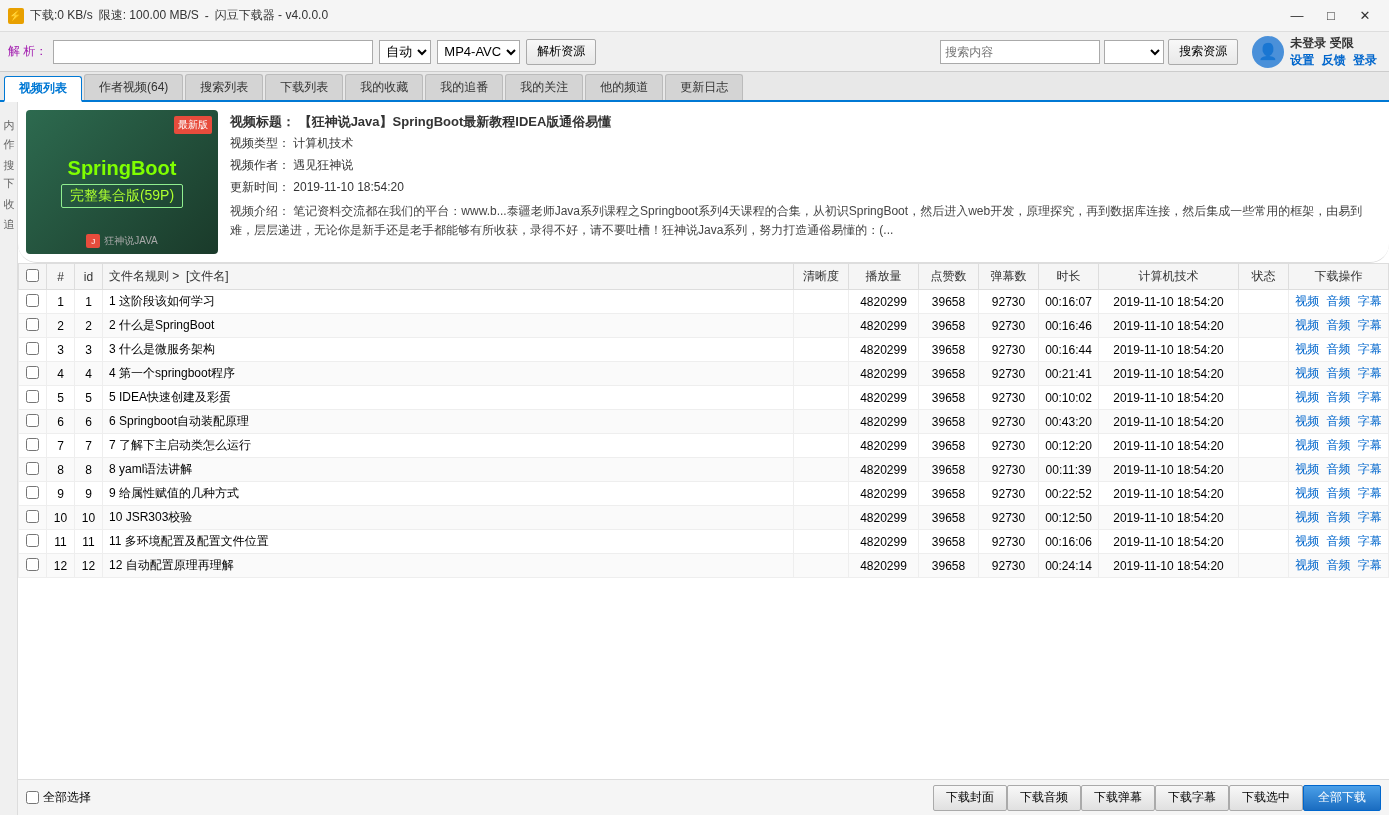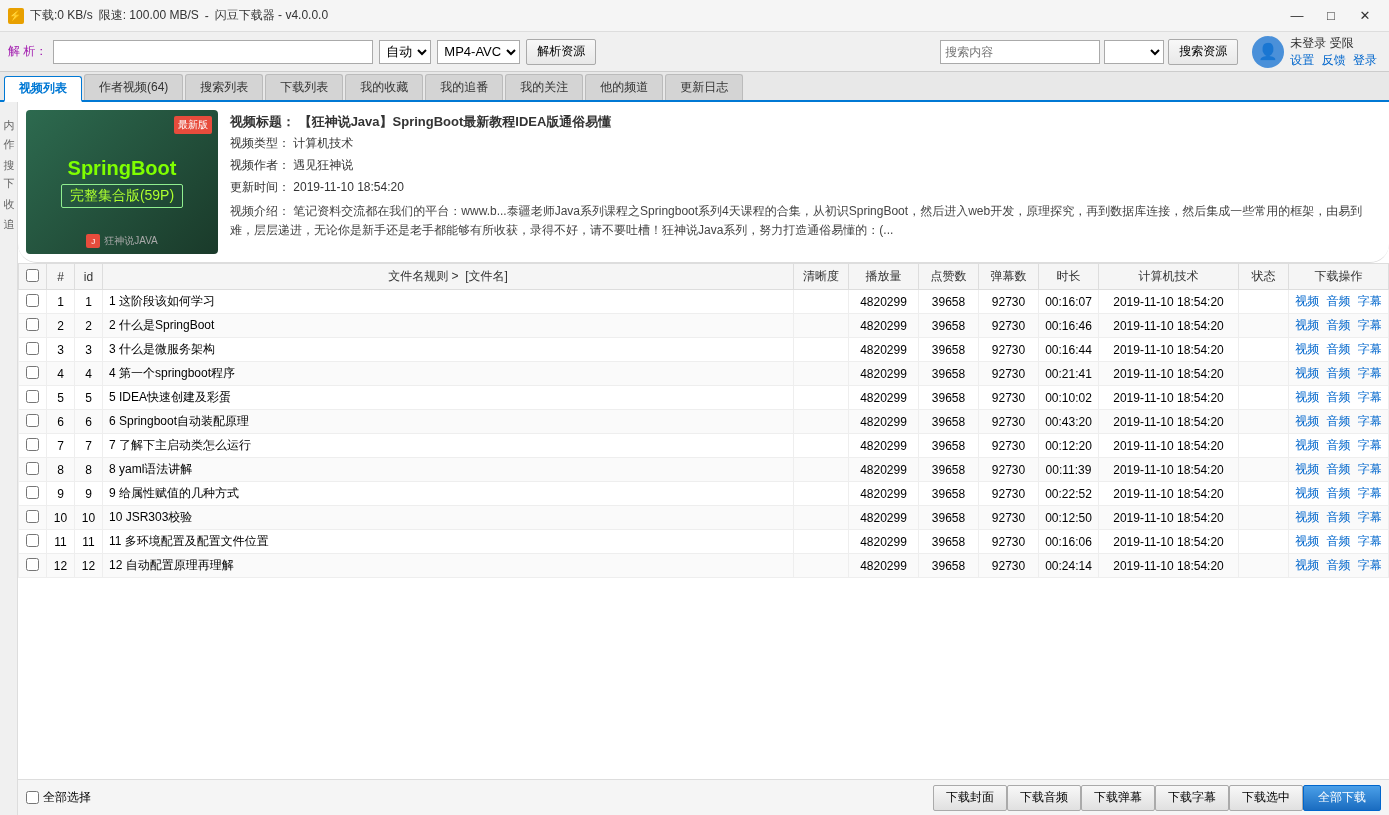--- a/index.html
+++ b/index.html
@@ -103,21 +103,21 @@
       gap: 6px;
       margin-left: 8px;
     }
     .user-avatar {
       width: 32px; height: 32px;
       border-radius: 50%;
       background: #4a90d9;
       display: flex; align-items: center; justify-content: center;
       color: white; font-size: 16px;
     }
-    .user-links { font-size: 12px; color: #333; line-height: 1.4; }
+    .user-links { font-size: 12px; color: #333; line-height: 1.4; font-weight: bold; }
     .user-links .top-line { color: #333; }
     .user-links .link-row a {
       color: #0066cc;
       text-decoration: none;
       margin-right: 4px;
       cursor: pointer;
     }
 
     
     .tab-bar {
@@ -282,21 +282,21 @@
     td {
       border: 1px solid #eee;
       padding: 3px 6px;
       text-align: center;
       white-space: nowrap;
     }
     tr:nth-child(even) { background: #fafafa; }
     .td-name { text-align: left; }
     .link-blue { color: #0066cc; cursor: pointer; text-decoration: none; }
     .cb { cursor: pointer; }
-    th.th-name { text-align: center; }
+    th.th-name { text-align: left; }
 
     
     .bottom-bar {
       height: 36px;
       background: #f5f5f5;
       border-top: 1px solid #ddd;
       display: flex;
       align-items: center;
       padding: 0 8px;
       gap: 0;

